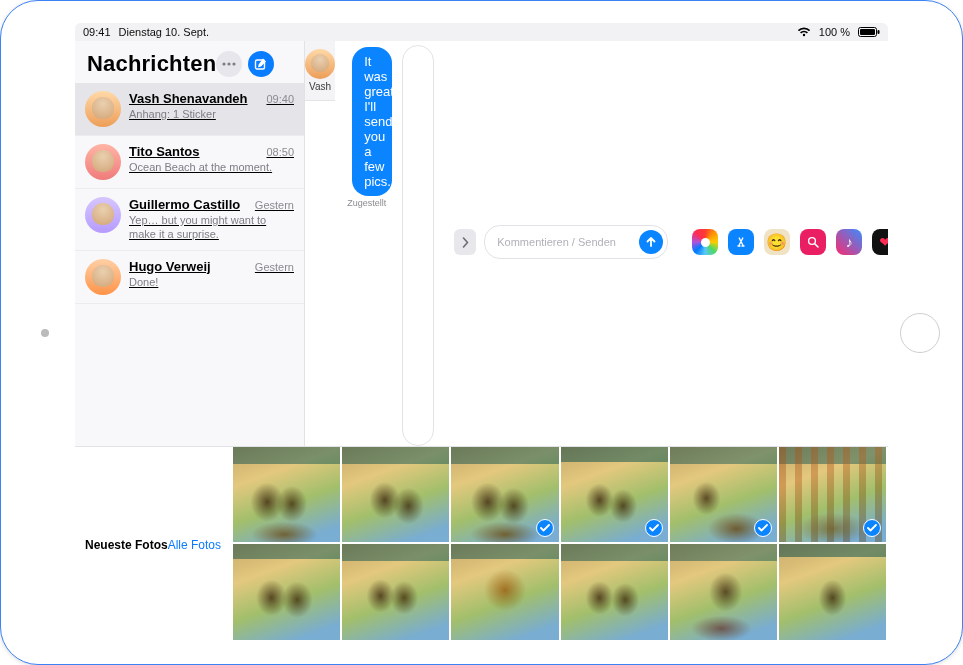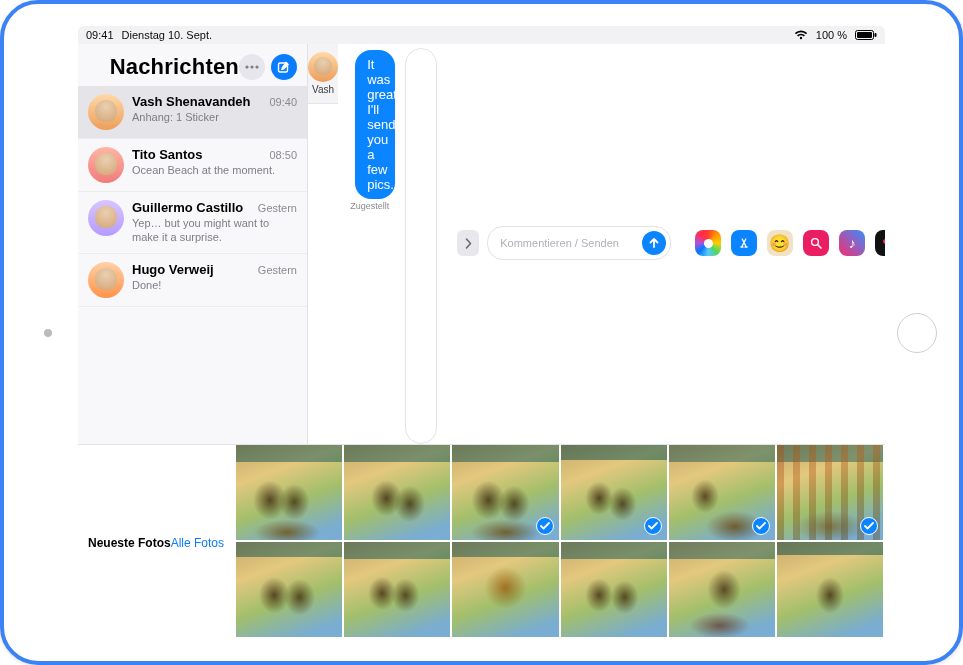--- a/index.html
+++ b/index.html
@@ -1,19 +1,19 @@
 <!DOCTYPE html>
 <html><head>
 <meta charset="utf-8">
 <style>
   * { box-sizing: border-box; margin: 0; padding: 0; font-family: -apple-system, "Helvetica Neue", Arial, sans-serif; }
   body { background:#fff; }
   .device {
     width:963px; height:665px; margin:0 auto; position:relative;
-    background:#fff; border:4px solid #3b82f6; border-radius:38px;
+    background:#fff; border:1px solid #3b82f6; border-radius:38px;
     box-shadow:0 1px 4px rgba(0,0,0,.15);
     overflow:hidden;
   }
   .bezel {
     position:absolute; inset:22px 74px 22px 74px;
     background:#f7f7f9; border-radius:6px; overflow:hidden;
     display:flex; flex-direction:column;
   }
   .home-btn {
     position:absolute; right:22px; top:50%; transform:translateY(-50%);
@@ -34,33 +34,33 @@
   .status-right svg { display:block; }
 
   .content { flex:1; display:flex; overflow:hidden; }
 
   
   .sidebar {
     width:230px; background:#f8f8fa; border-right:1px solid #e2e2e6;
     display:flex; flex-direction:column;
   }
   .sb-header {
-    display:flex; align-items:center; justify-content:flex-end;
+    display:flex; align-items:center; justify-content:flex-start;
     padding:10px 10px 6px 12px;
   }
   .sb-title { font-size:22px; font-weight:700; letter-spacing:.2px; }
   .sb-actions { display:flex; gap:6px; }
   .icon-btn {
     width:26px; height:26px; border-radius:50%;
     display:flex; align-items:center; justify-content:center;
   }
   .more-btn { background:#e6e6ec; color:#7d7d84; }
   .compose-btn { background:#0a7cff; color:#fff; }
 
-  .conv-list { flex:1; overflow:auto; }
+  .conv-list { flex:1; overflow:auto;text-decoration:underline; }
   .conv-item {
     display:flex; gap:8px; padding:8px 10px; border-bottom:1px solid #ececef;
     cursor:default;
   }
   .conv-item.selected { background:#e4e4e9; }
   .avatar {
     width:36px; height:36px; border-radius:50%; flex:0 0 36px;
     display:flex; align-items:center; justify-content:center;
     color:#fff; font-size:18px;
   }

